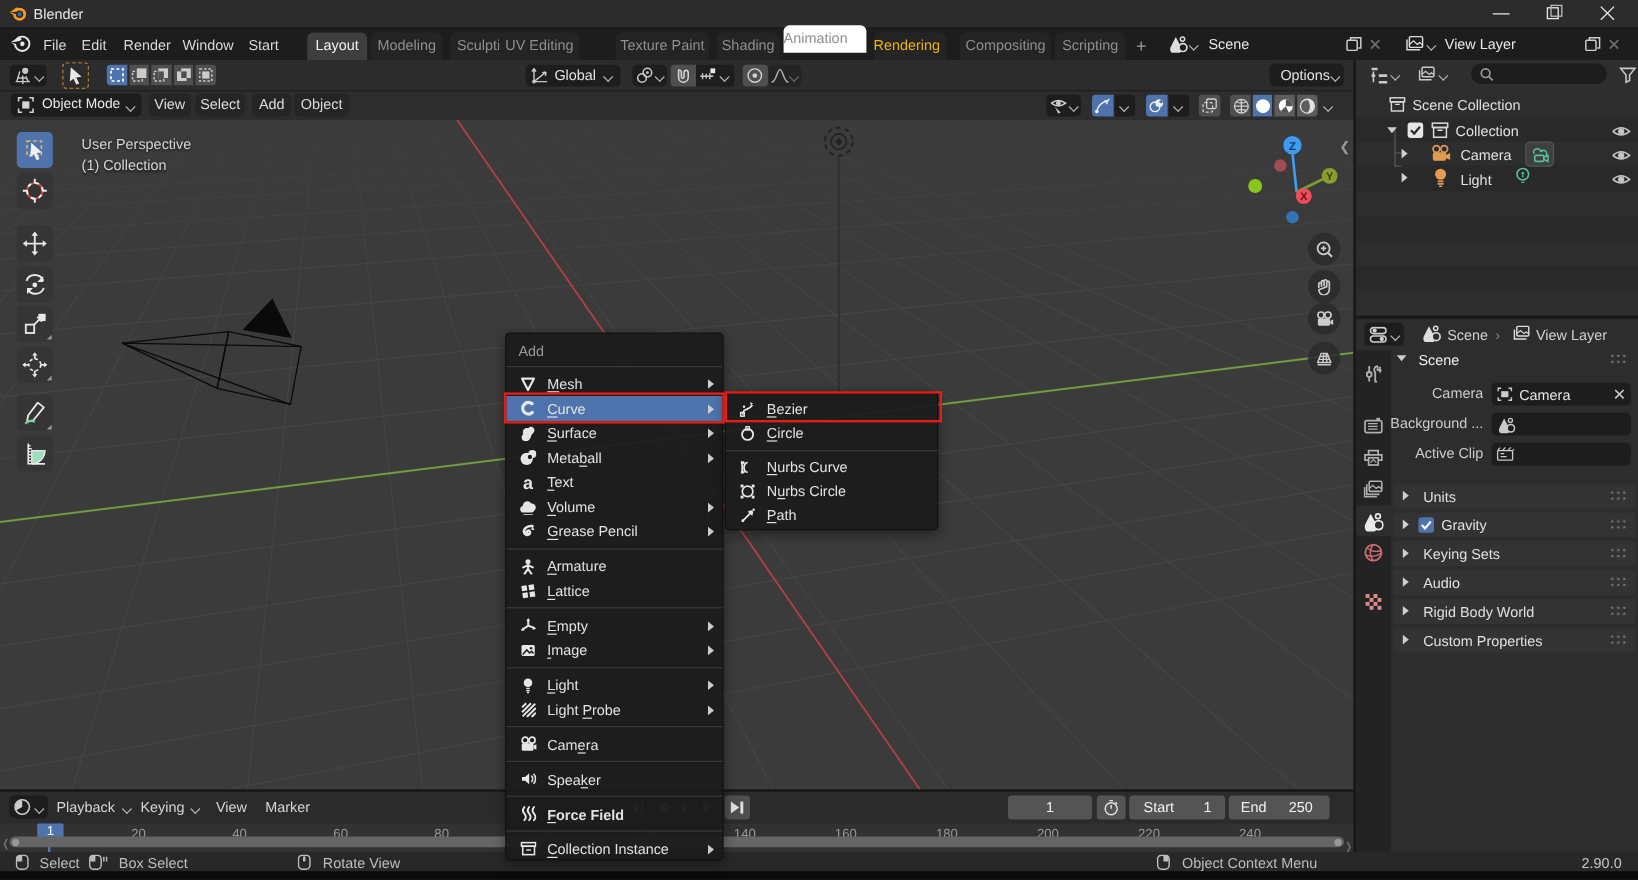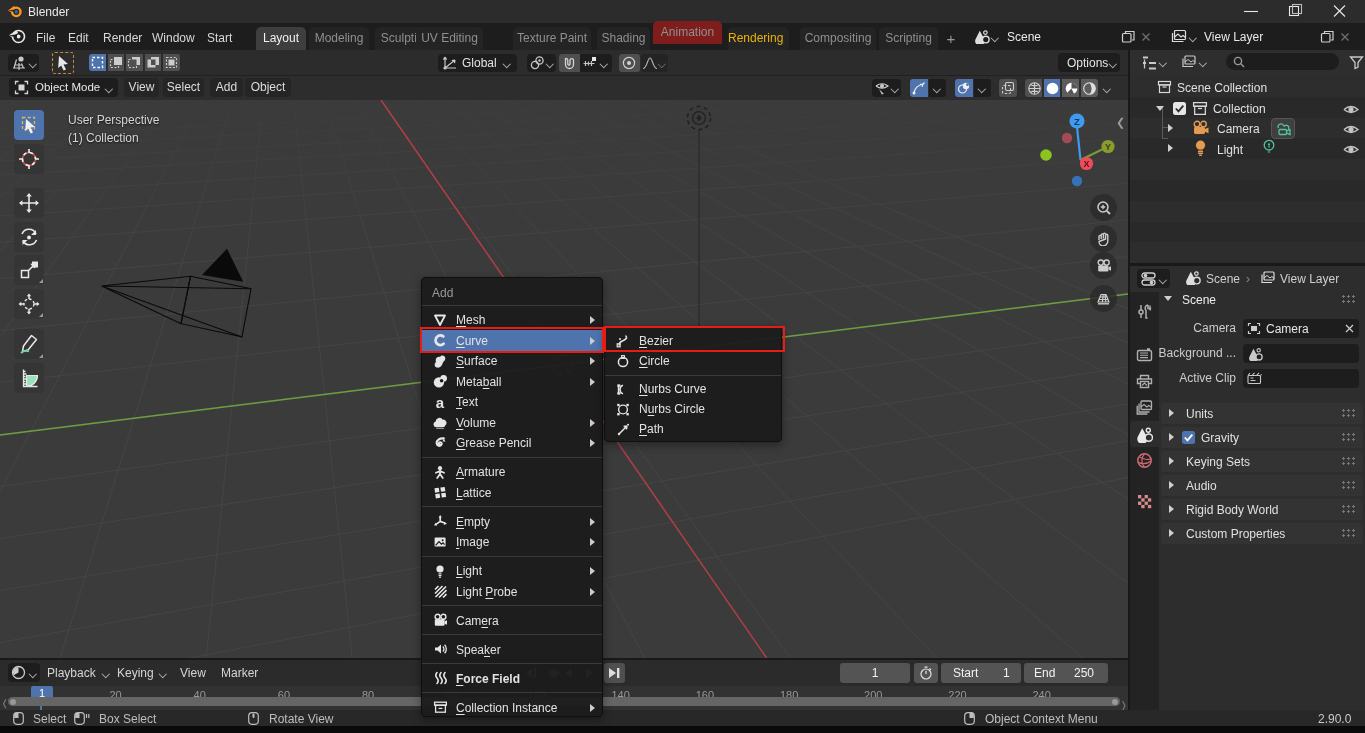--- a/index.html
+++ b/index.html
@@ -44,21 +44,21 @@
   <div class="ab" style="left:103px;top:8px">Render</div>
   <div class="ab" style="left:152px;top:8px">Window</div>
   <div class="ab" style="left:207px;top:8px">Start</div>
 </div>
 <div class="ab" style="left:256px;top:27px;width:50px;height:23px;background:#3e3e3e;border-radius:5px 5px 0 0;text-align:center;line-height:23px;color:#f1f1f1">Layout</div>
 <div class="ab" style="left:309px;top:27px;width:60px;height:23px;background:#242424;border-radius:5px 5px 0 0;text-align:center;line-height:23px;color:#8f8f8f">Modeling</div>
 <div class="ab" style="left:375px;top:27px;width:61px;height:23px;background:#242424;border-radius:5px 5px 0 0;text-align:center;line-height:23px;color:#8f8f8f">Sculpting</div>
 <div class="ab" style="left:416px;top:27px;width:67px;height:23px;background:#242424;border-radius:5px 5px 0 0;text-align:center;line-height:23px;color:#8f8f8f">UV Editing</div>
 <div class="ab" style="left:513px;top:27px;width:78px;height:23px;background:#242424;border-radius:5px 5px 0 0;text-align:center;line-height:23px;color:#8f8f8f">Texture Paint</div>
 <div class="ab" style="left:597px;top:27px;width:53px;height:23px;background:#242424;border-radius:5px 5px 0 0;text-align:center;line-height:23px;color:#8f8f8f">Shading</div>
-<div class="ab" style="left:653px;top:21px;width:69px;height:23px;background:#7f1d1d;border-radius:5px 5px 0 0;text-align:center;line-height:23px;color:#8f8f8f">Animation</div>
+<div class="ab" style="left:653px;top:21px;width:69px;height:23px;background:#ffffff;border-radius:5px 5px 0 0;line-height:23px;color:#8f8f8f">Animation</div>
 <div class="ab" style="left:728px;top:27px;width:61px;height:23px;background:#242424;border-radius:5px 5px 0 0;line-height:23px;color:#eab308">Rendering</div>
 <div class="ab" style="left:800px;top:27px;width:76px;height:23px;background:#242424;border-radius:5px 5px 0 0;text-align:center;line-height:23px;color:#8f8f8f">Compositing</div>
 <div class="ab" style="left:879px;top:27px;width:59px;height:23px;background:#242424;border-radius:5px 5px 0 0;text-align:center;line-height:23px;color:#8f8f8f">Scripting</div>
 <div class="ab" style="left:941px;top:31px;width:20px;height:17px;color:#9a9a9a;font-size:15px;text-align:center;line-height:16px">+</div>
 <div class="ab ddark" style="left:968px;top:27px;width:190px;height:19px">
  <svg class="ab" style="left:6px;top:2px" width="16" height="15" viewBox="0 0 16 15">
         <path d="M5.8 1.8 L10 9.6 A4.7 4.7 0 1 1 1.9 9.6 Z" fill="#ddd"></path>
         <circle cx="11.8" cy="10.6" r="3.3" fill="#1d1d1d" stroke="#ddd" stroke-width="1.4"></circle>
         <circle cx="11.4" cy="3.6" r="1.8" fill="none" stroke="#ddd" stroke-width="1.2"></circle>
       </svg>

